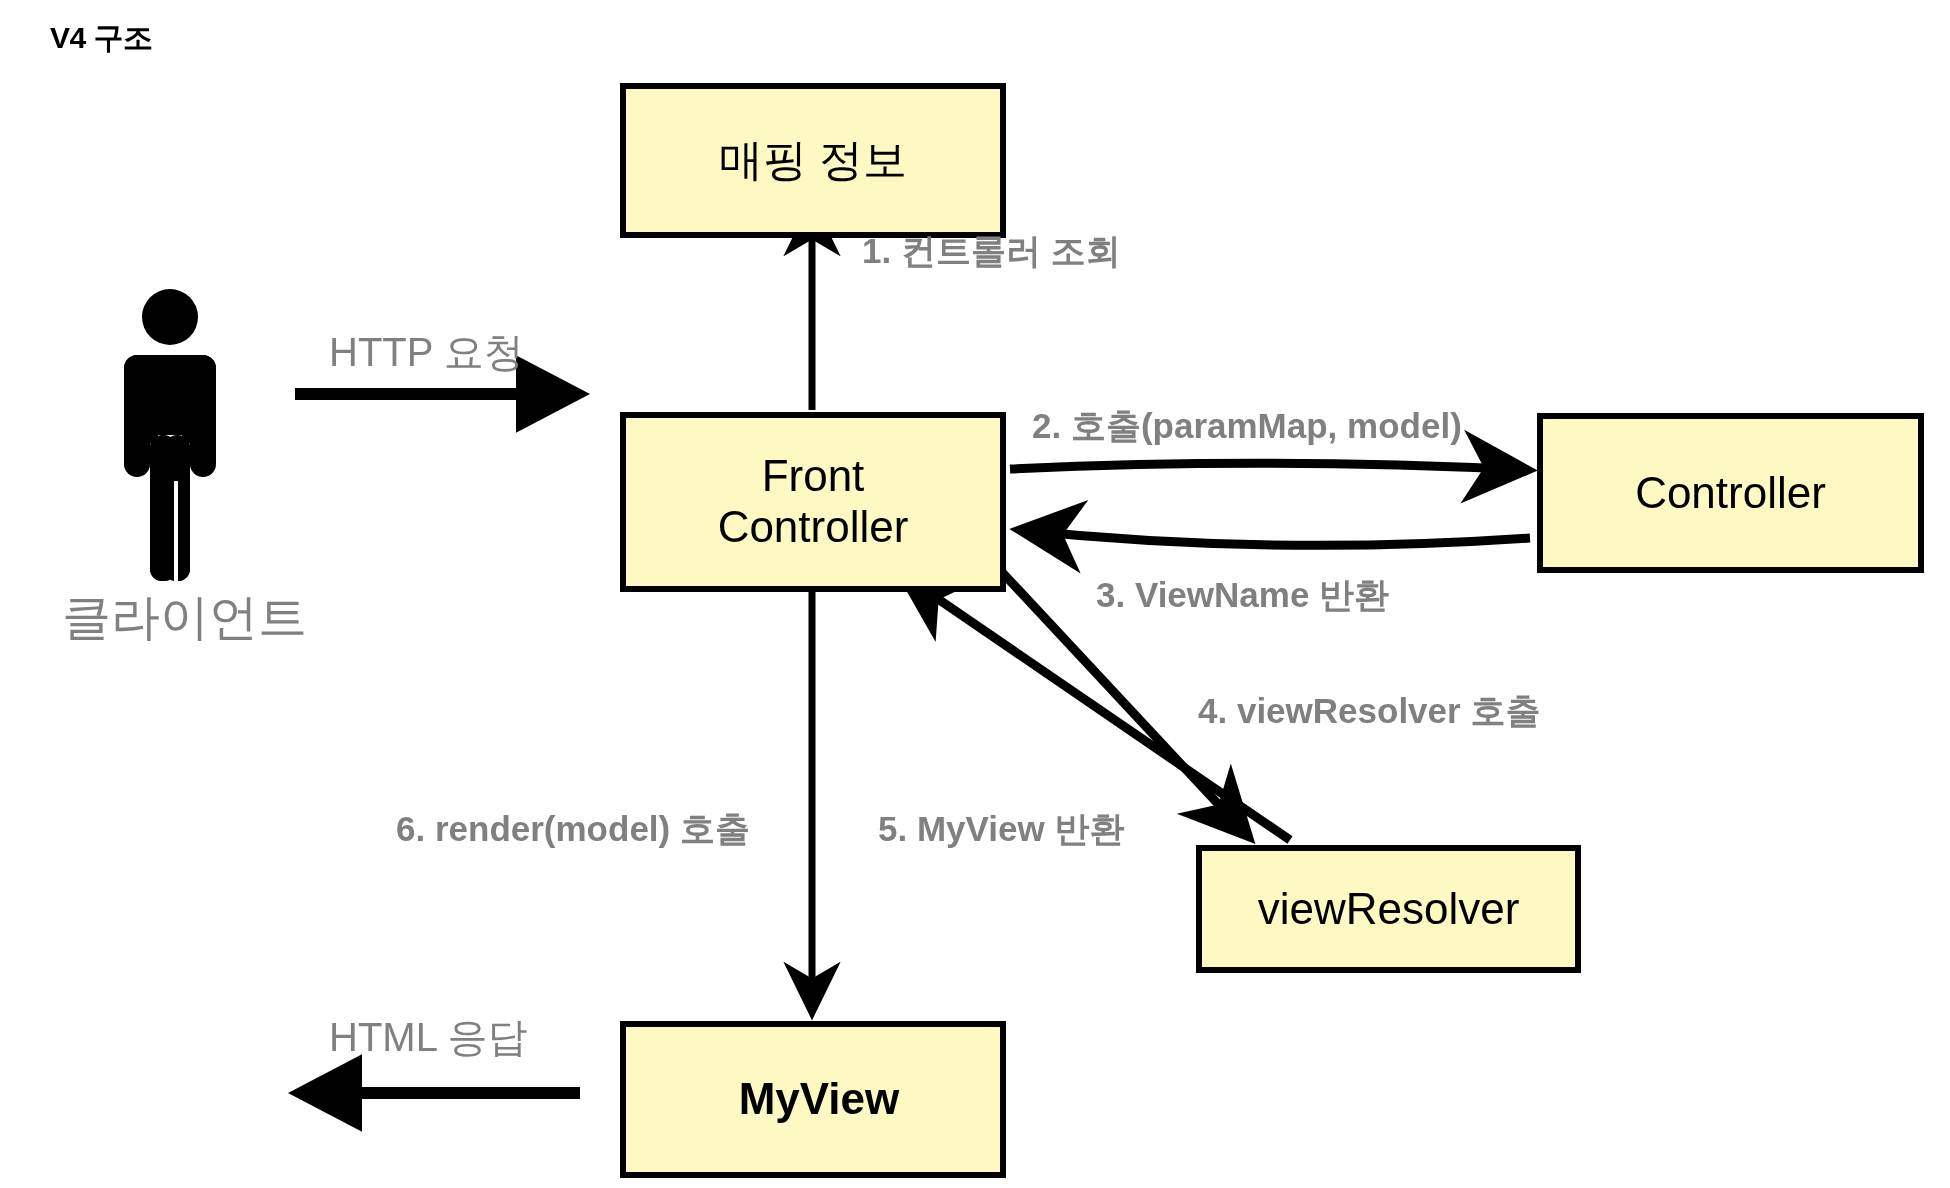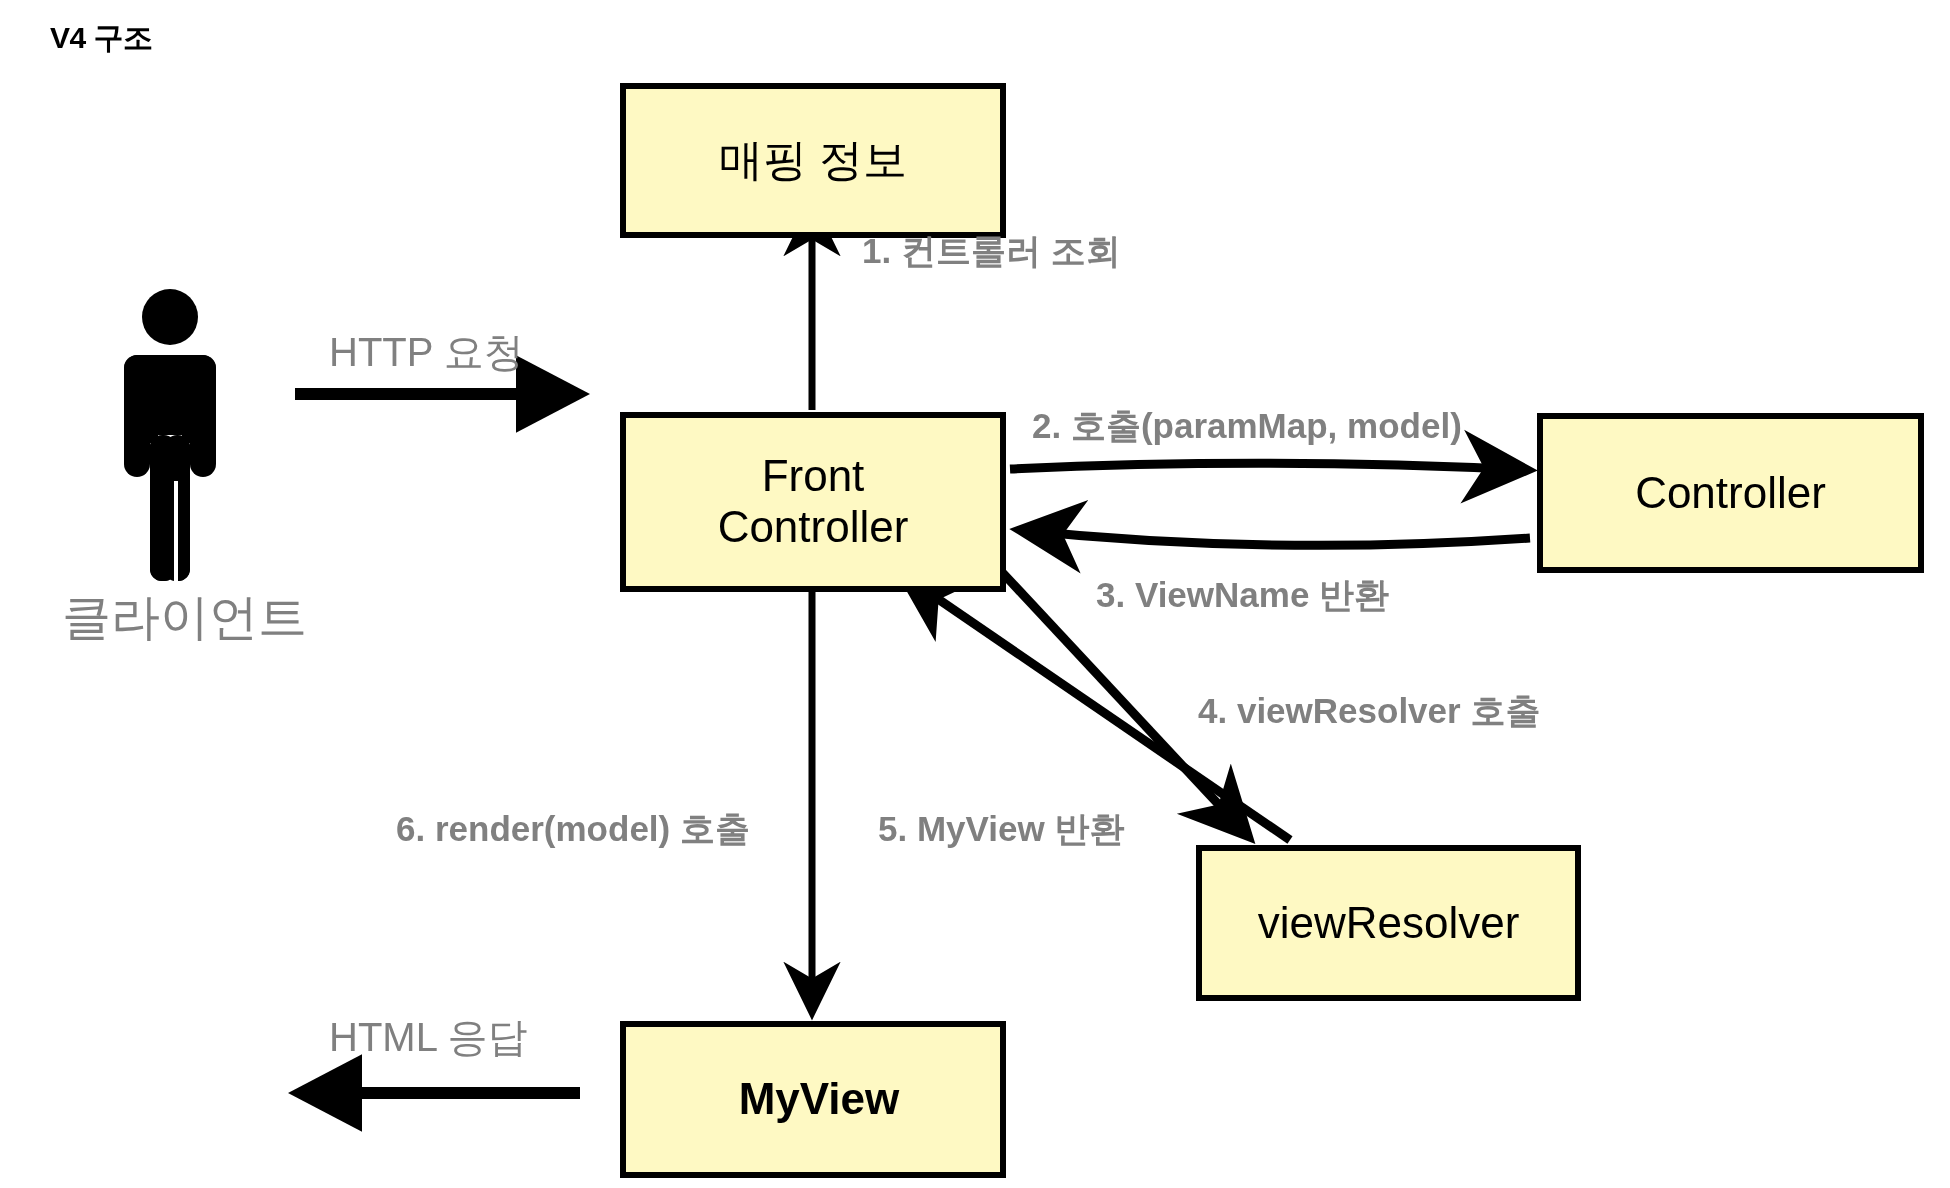--- a/index.html
+++ b/index.html
@@ -146,21 +146,21 @@
 
 <div class="node-box" style="left:620px; top:412px; width:386px; height:180px;">
   <span class="node-label">Front
 Controller</span>
 </div>
 
 <div class="node-box" style="left:1537px; top:413px; width:387px; height:160px;">
   <span class="node-label">Controller</span>
 </div>
 
-<div class="node-box" style="left:1196px; top:845px; width:385px; height:156px;">
+<div class="node-box" style="left:1196px; top:845px; width:385px; height:128px;">
   <span class="node-label">viewResolver</span>
 </div>
 
 <div class="node-box" style="left:620px; top:1021px; width:386px; height:157px;padding-left:12px;">
   <span class="node-label bold-label">MyView</span>
 </div>
 
 <div class="arrow-label plain" style="left:320px; top:325px;">HTTP 요청</div>
 
 <div class="arrow-label step" style="left:862px; top:228px;">1. 컨트롤러 조회</div>

